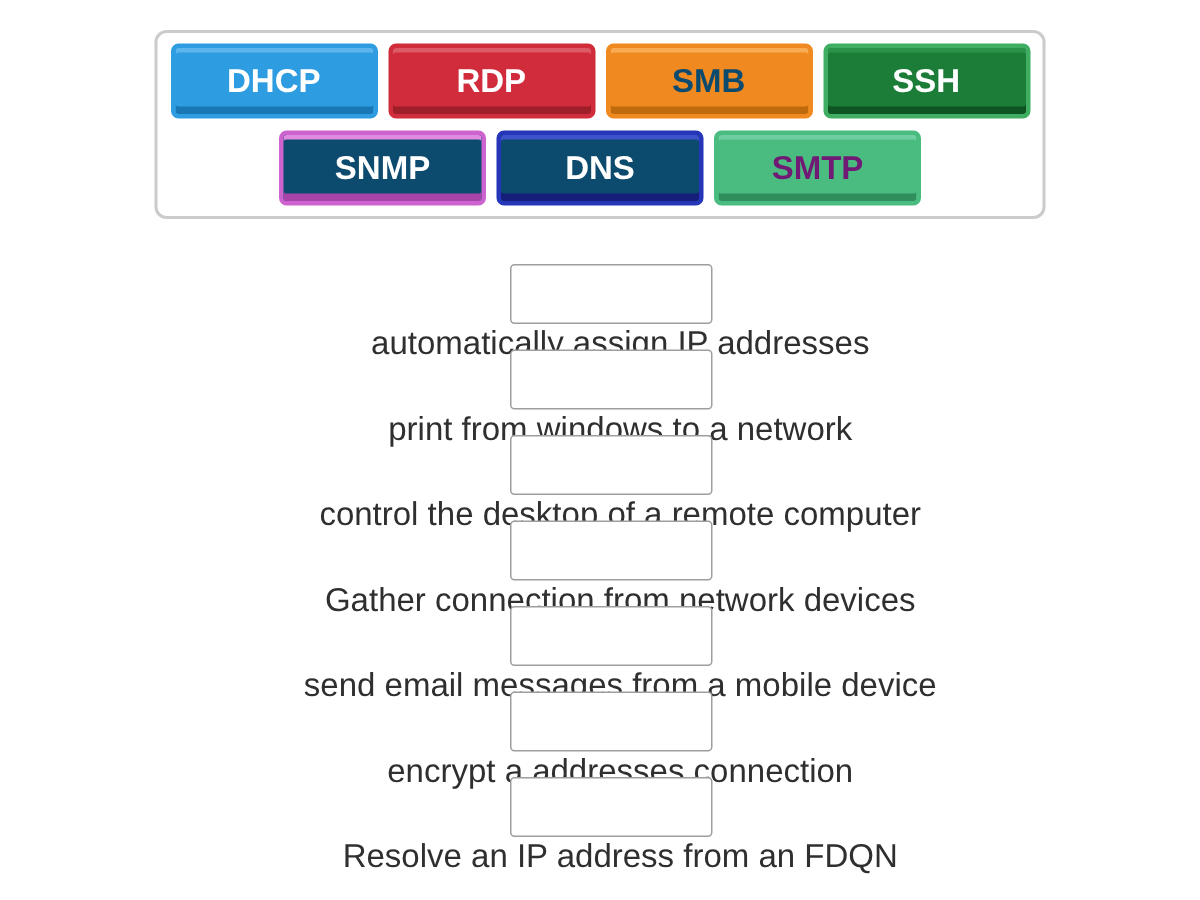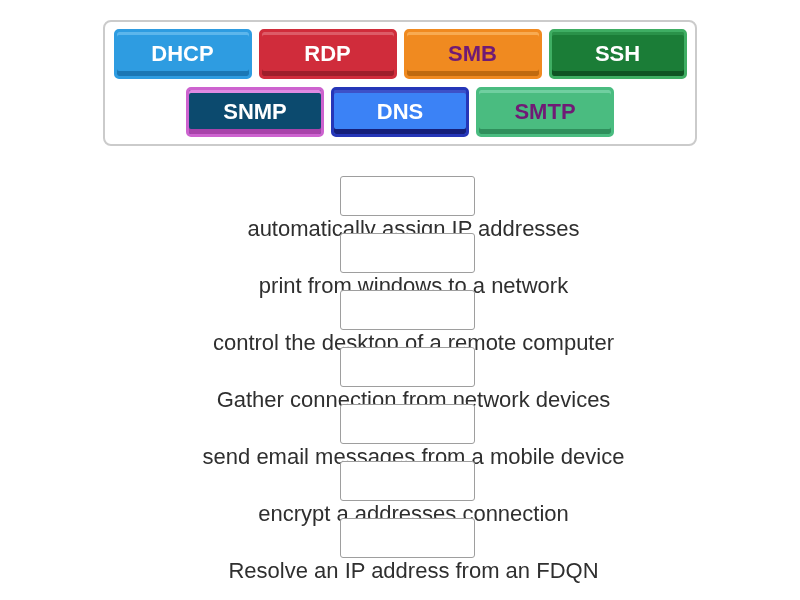--- a/index.html
+++ b/index.html
@@ -73,26 +73,26 @@
 </style>
 </head>
 <body>
 
 <div class="stage">
 
   <div class="word-bank">
     <div class="bank-row">
       <div class="chip" style="background: rgb(46, 156, 225); border-color: rgb(46, 156, 225); box-shadow: rgb(92, 182, 236) 0px 3px 0px inset, rgb(26, 119, 181) 0px -5px 0px inset; color: rgb(255, 255, 255);">DHCP</div>
       <div class="chip" style="background: rgb(208, 44, 59); border-color: rgb(208, 44, 59); box-shadow: rgb(221, 91, 103) 0px 3px 0px inset, rgb(158, 30, 42) 0px -5px 0px inset; color: rgb(255, 255, 255); text-align: center;">RDP</div>
-      <div class="chip" style="background: rgb(240, 138, 32); border-color: rgb(240, 138, 32); box-shadow: rgb(248, 171, 82) 0px 3px 0px inset, rgb(192, 106, 14) 0px -5px 0px inset; color: #701a75;">SMB</div>
+      <div class="chip" style="background: rgb(240, 138, 32); border-color: rgb(240, 138, 32); box-shadow: rgb(248, 171, 82) 0px 3px 0px inset, rgb(192, 106, 14) 0px -5px 0px inset; color: #0c4a6e;">SMB</div>
       <div class="chip" style="background: rgb(27, 125, 55); border-color: rgb(63, 174, 99); box-shadow: rgb(42, 146, 73) 0px 3px 0px inset, rgb(15, 84, 35) 0px -5px 0px inset; color: rgb(255, 255, 255);">SSH</div>
     </div>
     <div class="bank-row">
       <div class="chip" style="background: #0c4a6e; border-color: rgb(205, 99, 207); box-shadow: rgb(224, 138, 226) 0px 3px 0px inset, rgb(168, 67, 170) 0px -5px 0px inset; color: rgb(255, 255, 255);">SNMP</div>
-      <div class="chip" style="background: #3b82f6; border-color: rgb(37, 54, 184); box-shadow: rgb(61, 81, 200) 0px 3px 0px inset, rgb(21, 31, 122) 0px -5px 0px inset; color: rgb(255, 255, 255);">DNS</div>
+      <div class="chip" style="background: #0c4a6e; border-color: rgb(37, 54, 184); box-shadow: rgb(61, 81, 200) 0px 3px 0px inset, rgb(21, 31, 122) 0px -5px 0px inset; color: rgb(255, 255, 255);">DNS</div>
       <div class="chip" style="background: rgb(74, 188, 128); border-color: rgb(74, 188, 128); box-shadow: rgb(112, 207, 160) 0px 3px 0px inset, rgb(47, 143, 92) 0px -5px 0px inset; color: #701a75; text-align: right;">SMTP</div>
     </div>
   </div>
 
   <div class="match-list">
     <div class="match-row">
       <div class="answer-slot"></div>
       <div class="clue-text">automatically assign IP addresses</div>
     </div>
     <div class="match-row">

